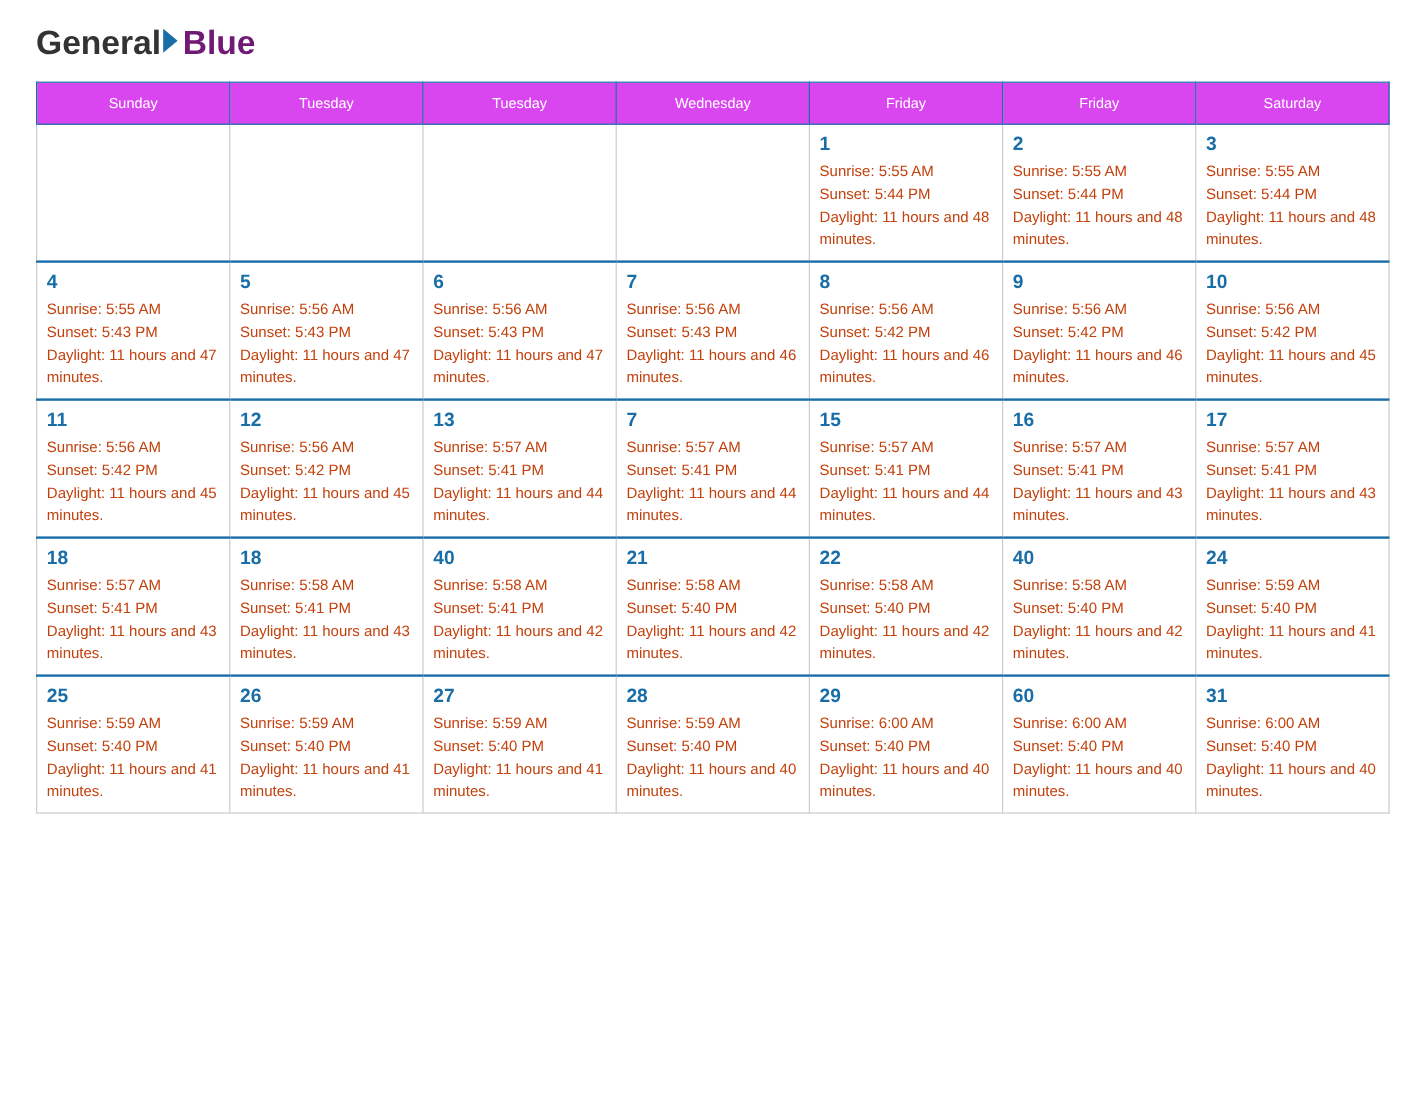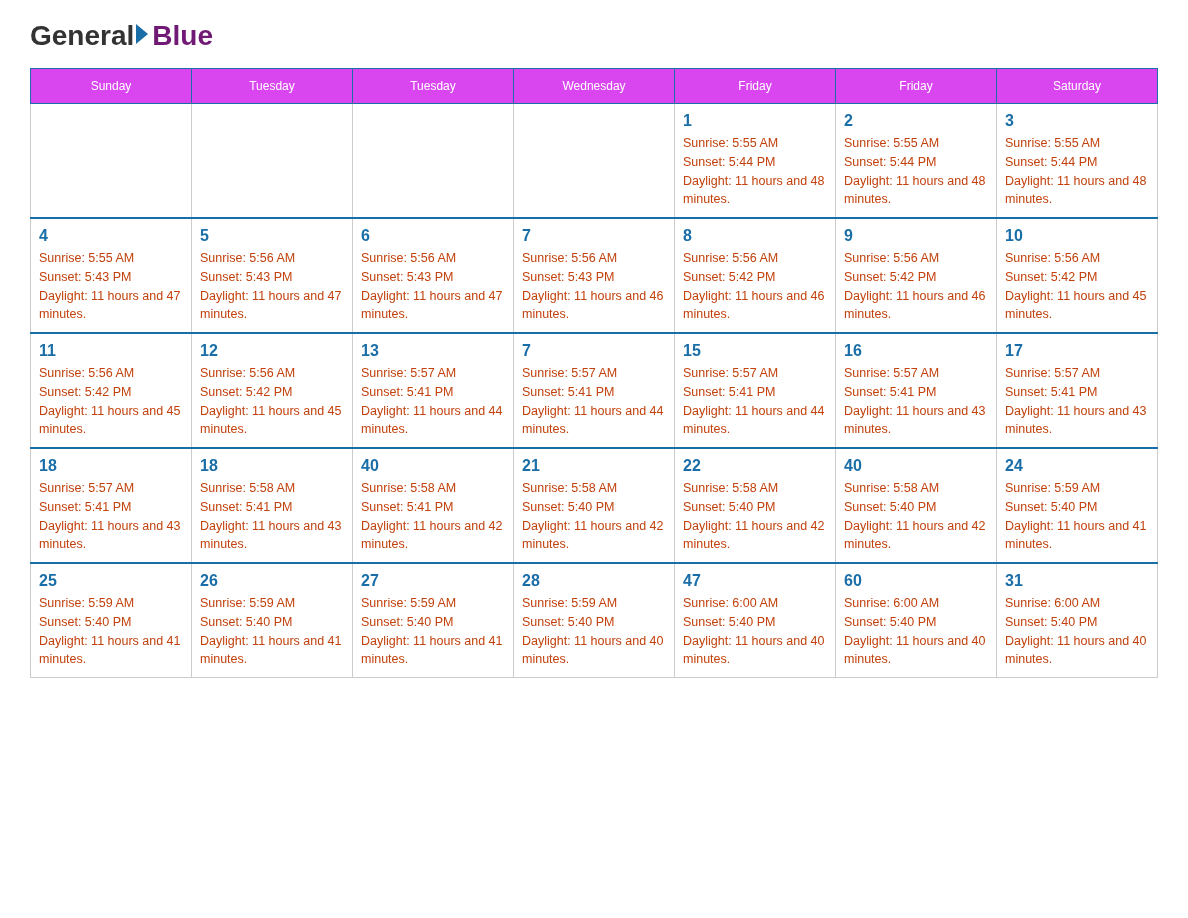--- a/index.html
+++ b/index.html
@@ -259,21 +259,21 @@
         </td>
         <td>
           <span class="day-num">27</span>
           <div class="day-info">Sunrise: 5:59 AM<br>Sunset: 5:40 PM<br>Daylight: 11 hours and 41 minutes.</div>
         </td>
         <td>
           <span class="day-num">28</span>
           <div class="day-info">Sunrise: 5:59 AM<br>Sunset: 5:40 PM<br>Daylight: 11 hours and 40 minutes.</div>
         </td>
         <td>
-          <span class="day-num">47</span>
+          <span class="day-num">29</span>
           <div class="day-info">Sunrise: 6:00 AM<br>Sunset: 5:40 PM<br>Daylight: 11 hours and 40 minutes.</div>
         </td>
         <td>
           <span class="day-num">60</span>
           <div class="day-info">Sunrise: 6:00 AM<br>Sunset: 5:40 PM<br>Daylight: 11 hours and 40 minutes.</div>
         </td>
         <td>
           <span class="day-num">31</span>
           <div class="day-info">Sunrise: 6:00 AM<br>Sunset: 5:40 PM<br>Daylight: 11 hours and 40 minutes.</div>
         </td>

